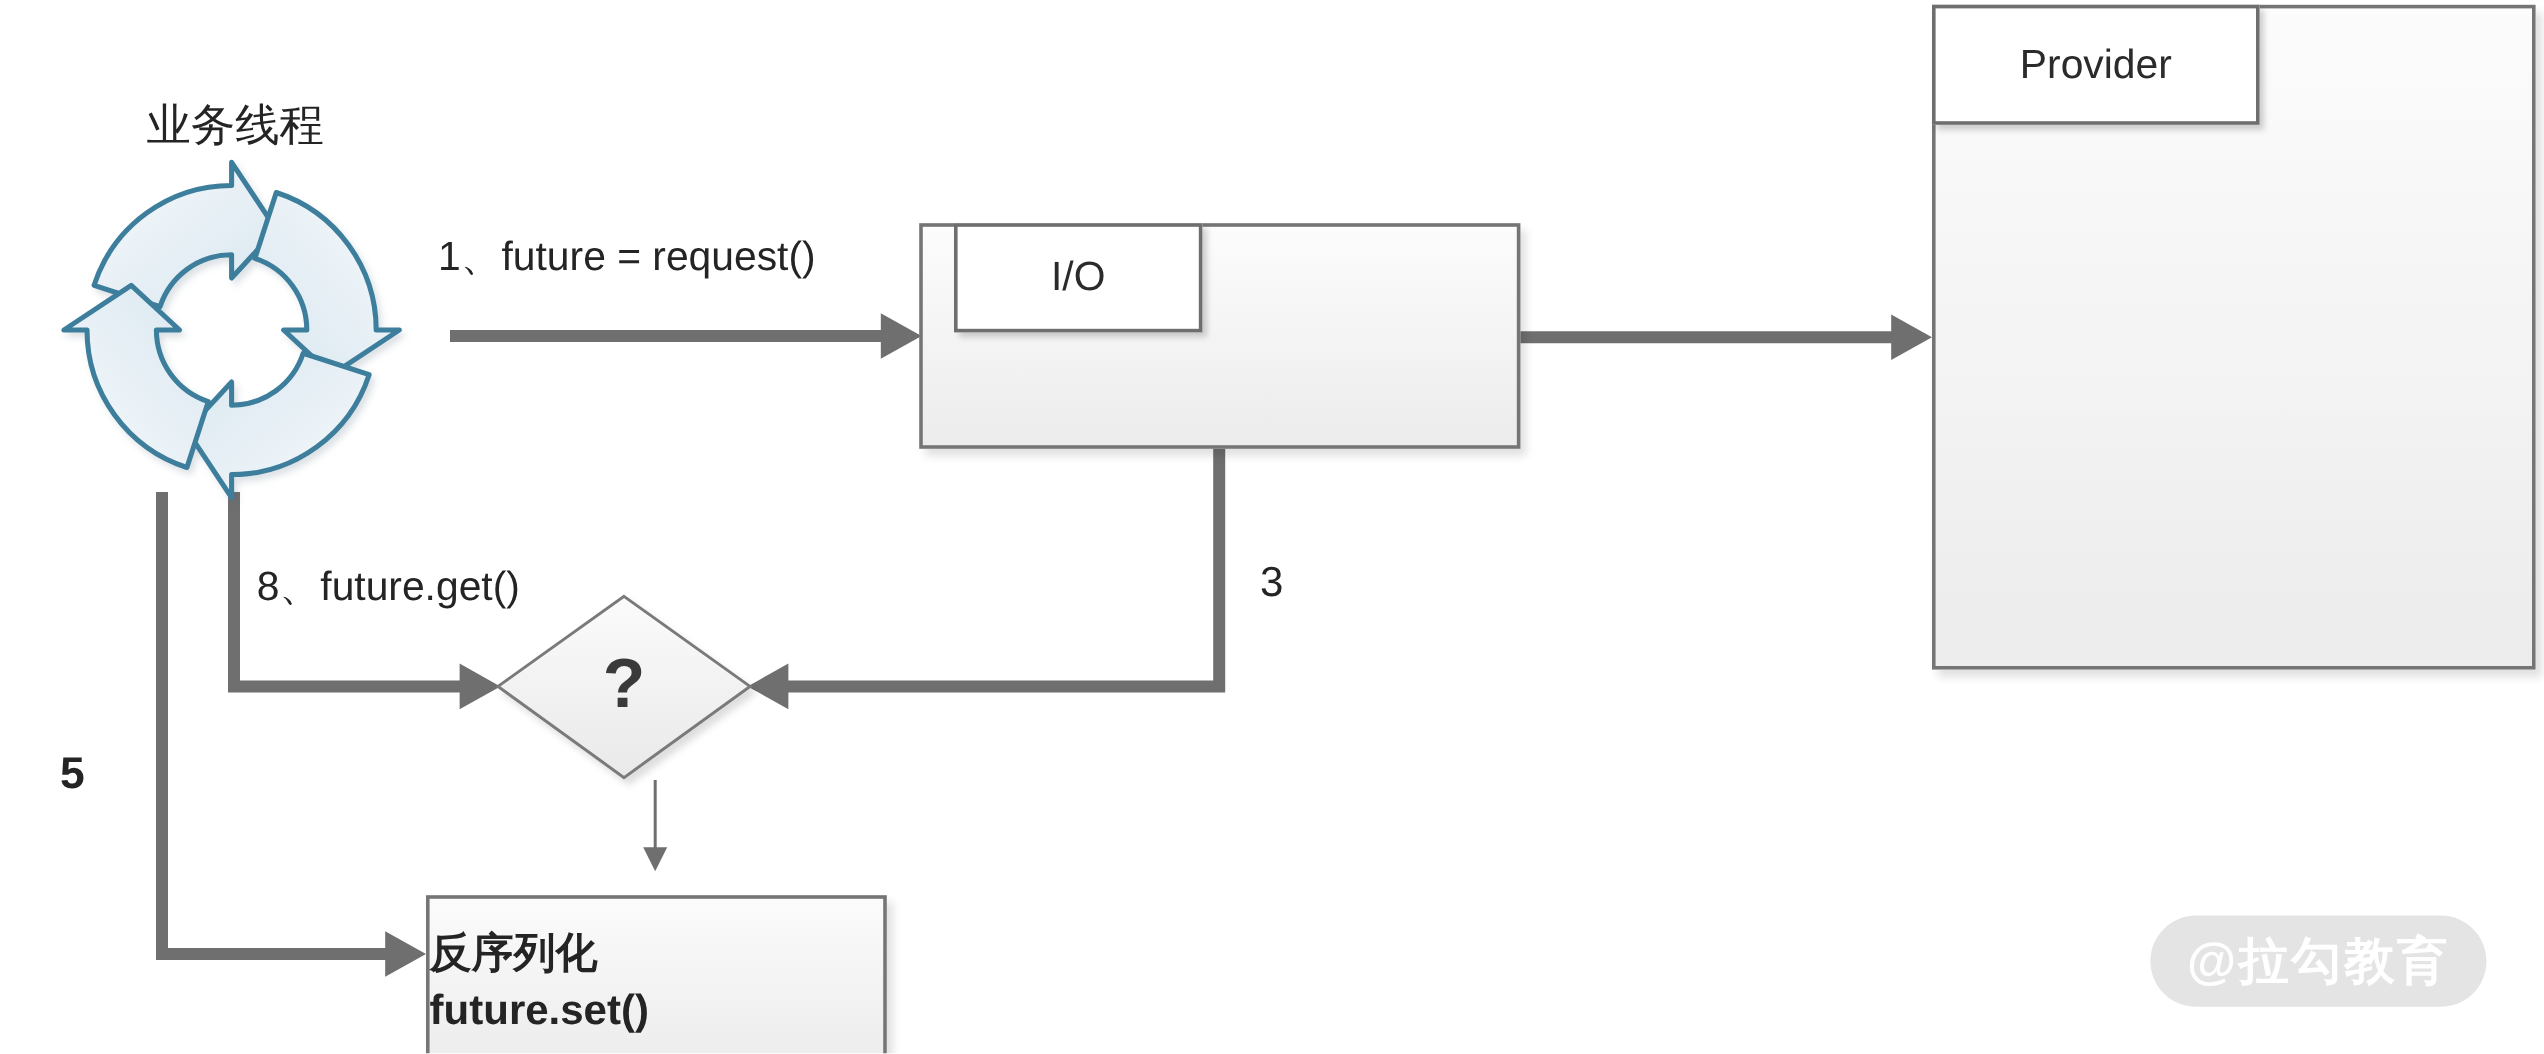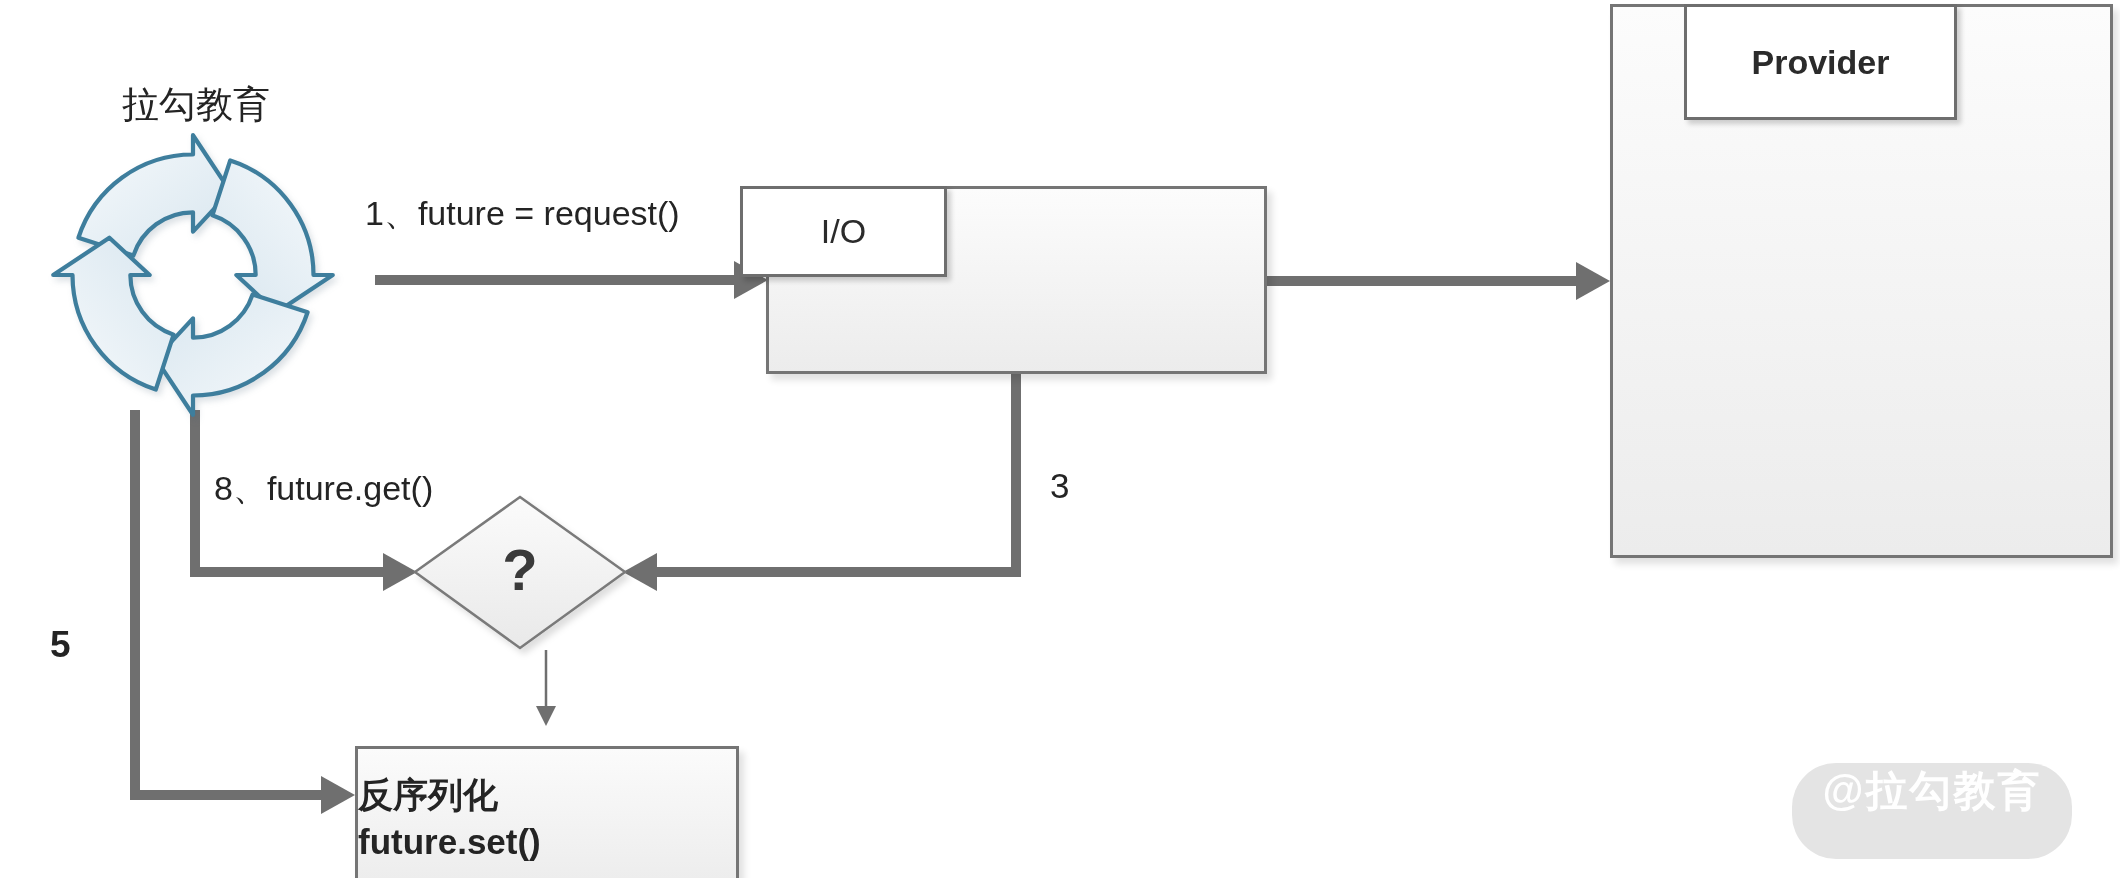--- a/index.html
+++ b/index.html
@@ -29,23 +29,23 @@
     border:3px solid #757575;background:linear-gradient(180deg,#fbfbfb,#ececec);
     box-shadow:5px 6px 7px rgba(0,0,0,0.12);box-sizing:border-box;z-index:2;
     display:flex;flex-direction:column;align-items:flex-start;justify-content:center;
     font-size:35px;font-weight:700;line-height:1.32;color:#242424;margin-top:20px;
   }
   .qmark{
     position:absolute;left:470px;top:536px;width:100px;z-index:4;
     text-align:center;font-size:58px;font-weight:600;color:#3a3a3a;
   }
   .watermark{
-    position:absolute;left:1792px;top:763px;width:280px;height:96px;
+    position:absolute;left:1792px;top:763px;width:280px;height:76px;
     background:#e4e4e4;border-radius:44px;z-index:5;
-    display:flex;align-items:flex-start;justify-content:center;
+    display:flex;align-items:center;justify-content:center;
     color:#ffffff;font-size:42px;font-weight:600;letter-spacing:2px;
   }
 </style>
 </head>
 <body>
 
 <div class="canvas">
 
   <svg class="overlay" width="2120" height="878" viewBox="0 0 2120 878">
     <defs>
@@ -100,37 +100,37 @@
     </defs>
     <g fill="url(#cycGrad)" stroke="#3e7e9d" stroke-width="3.5" stroke-linejoin="round">
       <path id="cycArrow" d="M-95.1 -30.9 A100 100 0 0 1 0 -100 L0 -116 L30.9 -69.4 L0 -36 L0 -52 A52 52 0 0 0 -49.5 -16.1 Z"></path>
       <use href="#cycArrow" transform="rotate(90)"></use>
       <use href="#cycArrow" transform="rotate(180)"></use>
       <use href="#cycArrow" transform="rotate(270)"></use>
     </g>
   </svg>
 
   <div class="node" style="left:766px;top:186px;width:501px;height:188px;"></div>
-  <div class="tab" style="left:740px;top:186px;width:207px;height:91px;">
+  <div class="tab" style="left:795px;top:186px;width:207px;height:91px;">
     <span>I/O</span>
   </div>
 
   <div class="node" style="left:1610px;top:4px;width:503px;height:554px;"></div>
-  <div class="tab" style="left:1684px;top:4px;width:273px;height:116px;font-weight:bold;">
+  <div class="tab" style="left:1610px;top:4px;width:273px;height:100px;">
     <span>Provider</span>
   </div>
 
   <div class="deser">
     <span>反序列化</span>
     <span>future.set()</span>
   </div>
 
   <div class="qmark">?</div>
 
-  <div class="lbl" style="left:122px;top:80px;font-size:37px;">拉勾教育</div>
+  <div class="lbl" style="left:122px;top:80px;font-size:37px;">业务线程</div>
 
   <div class="lbl" style="left:365px;top:191px;font-size:34px;">1、future = request()</div>
 
   <div class="lbl" style="left:214px;top:466px;font-size:34px;">8、future.get()</div>
 
   <div class="lbl" style="left:1050px;top:466px;font-size:35px;">3</div>
 
 
   <div class="lbl" style="left:50px;top:624px;font-size:37px;font-weight:600;">5</div>
 

